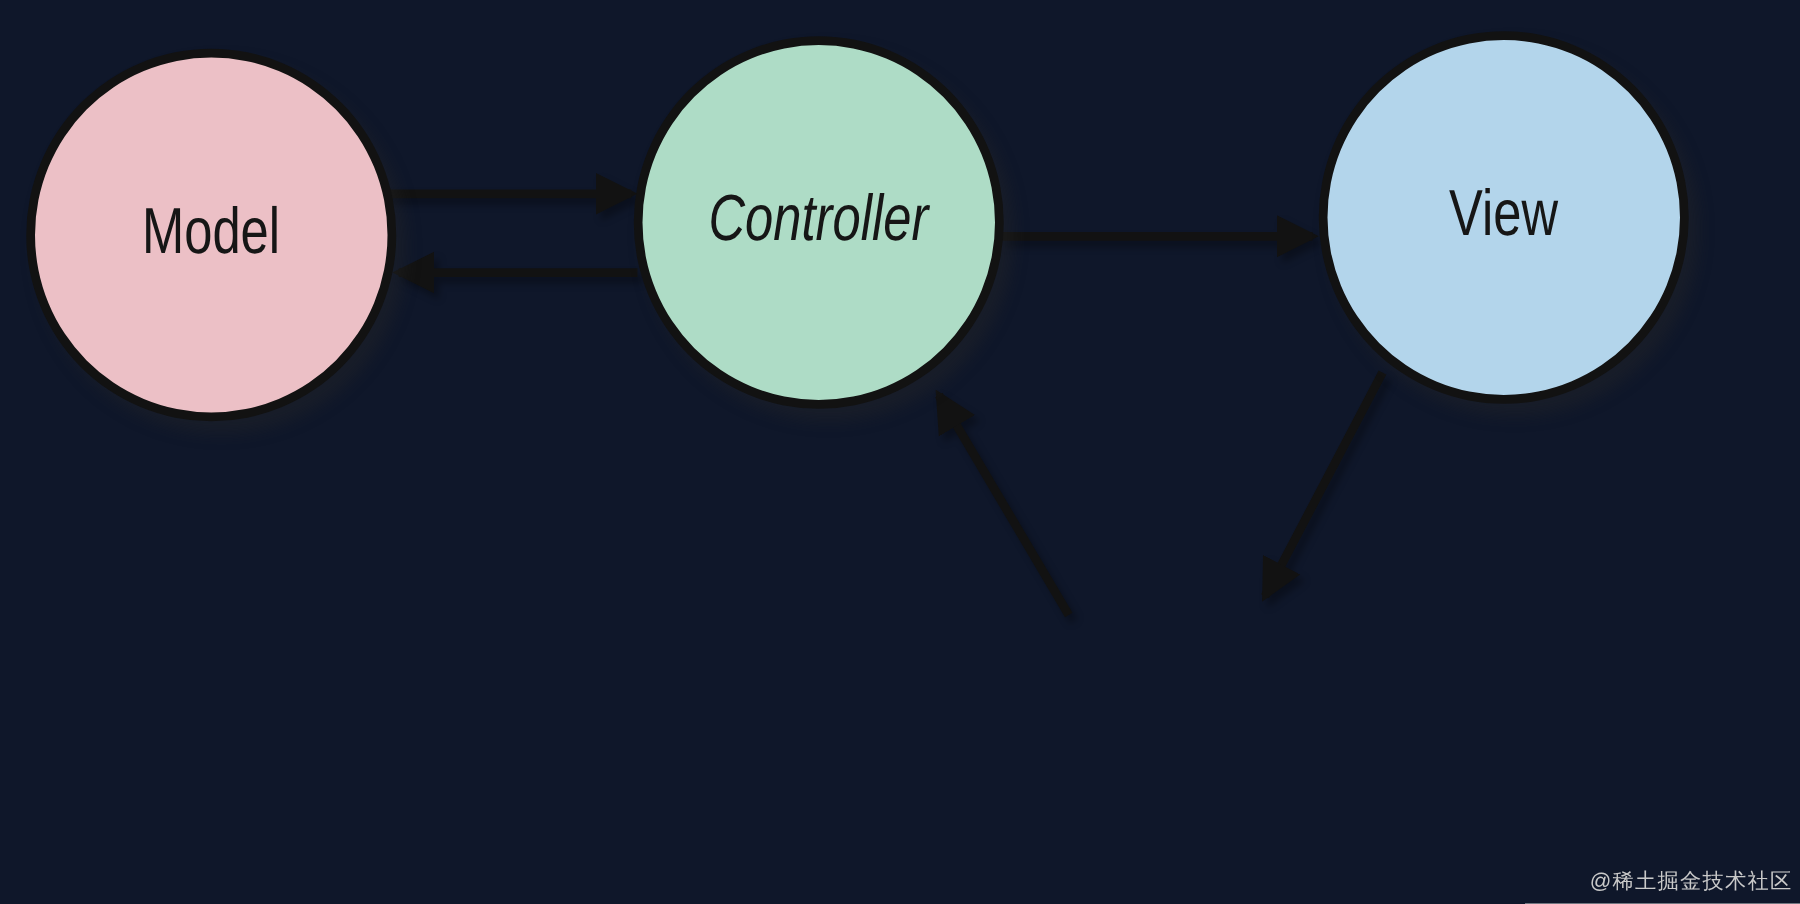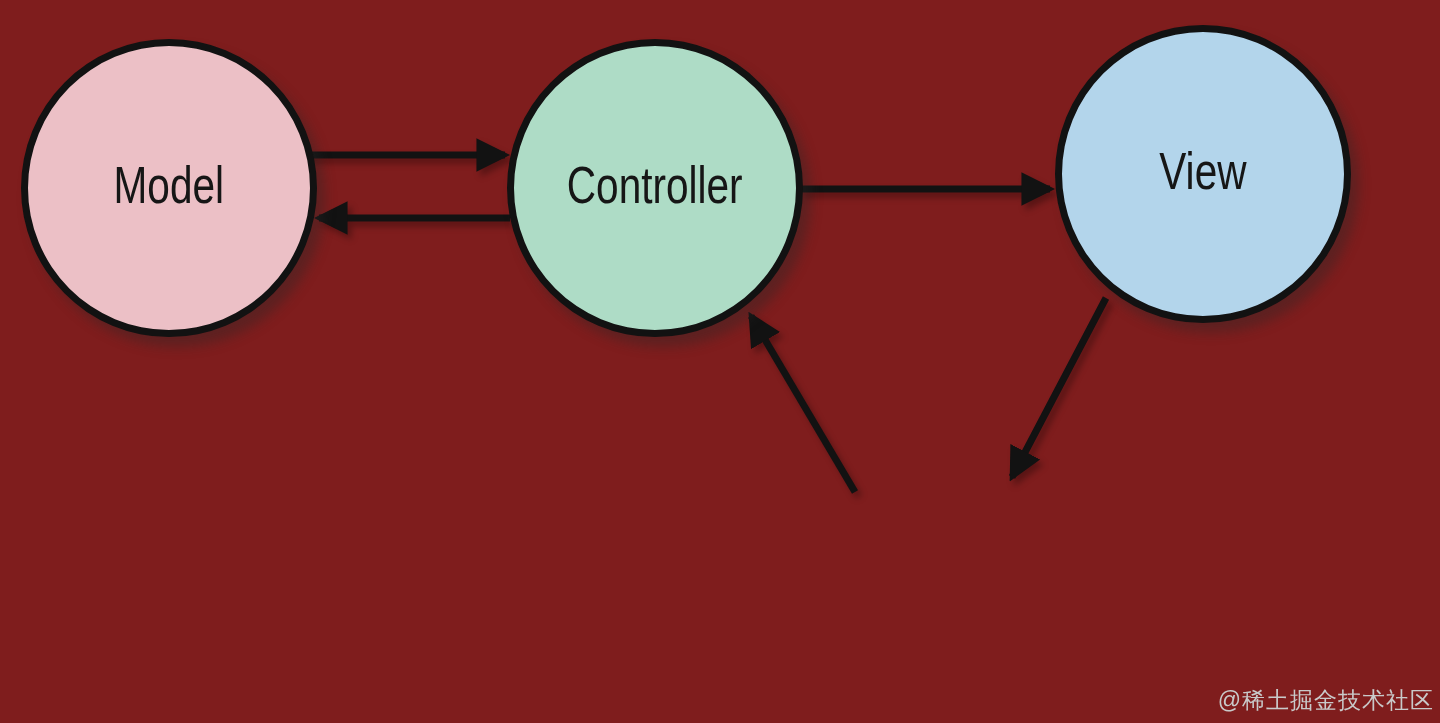--- a/index.html
+++ b/index.html
@@ -5,21 +5,21 @@
   html, body {
     margin: 0;
     padding: 0;
     background: #ffffff;
     font-family: "Liberation Sans", sans-serif;
   }
   .stage {
     position: relative;
     width: 1440px;
     height: 723px;
-    background: #7f1d1d;
+    background: #0f172a;
     overflow: hidden;
   }
   .arrows {
     position: absolute;
     left: 0;
     top: 0;
     width: 1440px;
     height: 723px;
     pointer-events: none;
     filter: drop-shadow(4px 5px 3px rgba(0,0,0,0.30));
@@ -33,41 +33,41 @@
     position: absolute;
     box-sizing: border-box;
     border: 7px solid #121212;
     border-radius: 50%;
     display: flex;
     align-items: center;
     justify-content: center;
     box-shadow: 8px 10px 12px rgba(40,40,40,0.38);
   }
   .node-model      { left: 21px;   top: 39px;  width: 296px; height: 298px; }
-  .node-controller { left: 507px;  top: 39px;  width: 296px; height: 298px; }
+  .node-controller { left: 507px;  top: 29px;  width: 296px; height: 298px; font-style: italic; }
   .node-view       { left: 1055px; top: 25px;  width: 296px; height: 298px; }
   .node-user       { left: 815px;  top: 453px; width: 226px; height: 226px; border-width: 6px; }
   .node-label {
     color: #161616;
     font-size: 52px;
     font-weight: 500;
     letter-spacing: 0px;
     transform: scaleX(0.78);
     white-space: nowrap;
     line-height: 1;
     padding-bottom: 6px;
   }
   .node-user .node-label {
     font-size: 46px;
   }
   .watermark {
     position: absolute;
     right: 6px;
     bottom: 7px;
-    font-size: 23px;
+    font-size: 17px;
     letter-spacing: 1px;
   }
 </style>
 </head>
 <body>
 
 <div class="stage">
 
   <svg class="arrows" viewBox="0 0 1440 723" xmlns="http://www.w3.org/2000/svg" aria-hidden="true">
     <defs>

